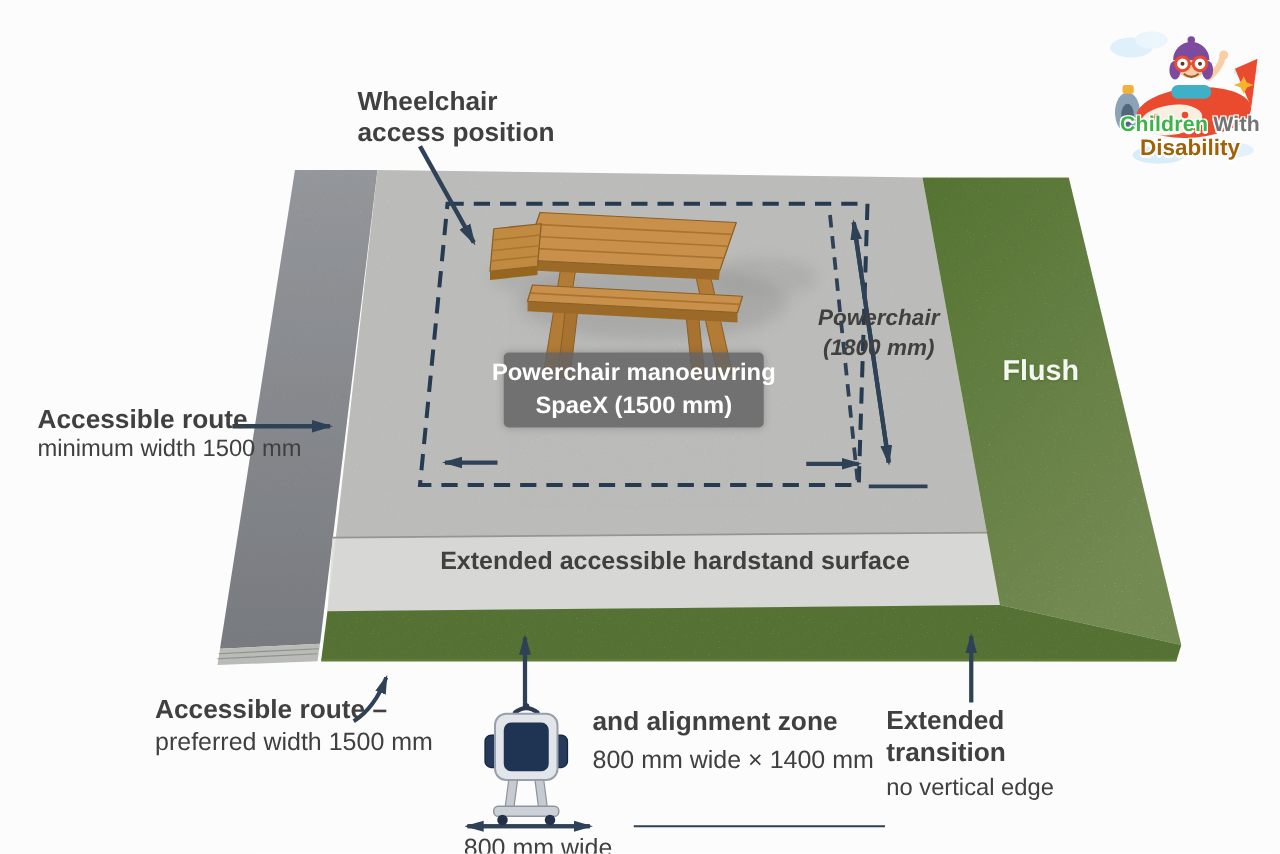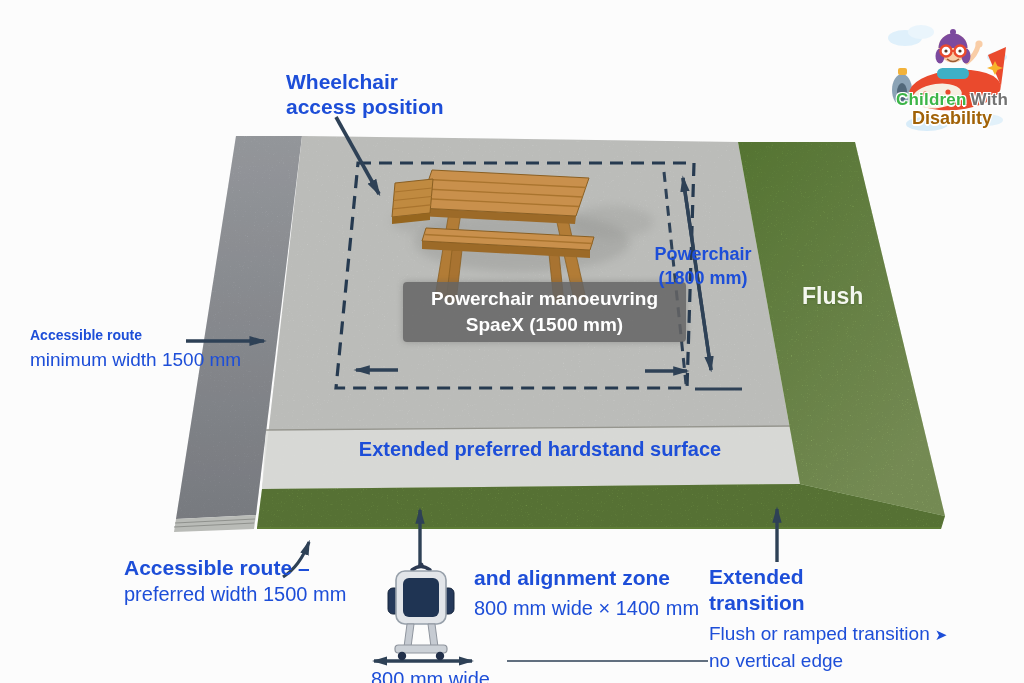--- a/index.html
+++ b/index.html
@@ -1,34 +1,34 @@
 <!DOCTYPE html>
 <html><head>
 <meta charset="utf-8">
 <style>
   html,body{margin:0;padding:0;background:#ffffff;}
   #stage{
     position:relative;width:1024px;height:683px;overflow:hidden;
     background:#fcfcfc;font-family:"Liberation Sans",sans-serif;
   }
   svg.scene{position:absolute;left:0;top:0;}
-  .lbl{position:absolute;color:#1d4ed8;white-space:nowrap;}
+  .lbl{position:absolute;color:#404040;white-space:nowrap;}
   .b{font-weight:700;}
   .lbl .ln{display:block;}
   #wheelchair-access{left:286px;top:69px;font-size:21px;line-height:25px;font-weight:700;}
   #centre-box{
-    left:403px;top:282px;width:283px;height:60px;background:rgba(100,100,100,0.85);
+    left:403px;top:282px;width:208px;height:60px;background:rgba(100,100,100,0.85);
     border-radius:4px;display:flex;flex-direction:column;justify-content:center;align-items:center;
     color:#ffffff;font-weight:700;font-size:19px;line-height:26px;text-align:center;
     box-shadow:0 0 6px rgba(80,80,80,0.35);
   }
-  #right-dim-label{left:618px;top:242px;width:170px;text-align:center;font-weight:700;font-size:18px;line-height:24px;}
+  #right-dim-label{left:618px;top:242px;width:170px;text-align:center;font-weight:700;font-size:18px;line-height:24px;font-style:italic;}
   #grass-label{left:802px;top:283px;color:#f4f7ef;font-weight:700;font-size:23px;text-shadow:0 1px 2px rgba(40,70,20,.35);}
   #route-min{left:30px;top:322px;}
-  #route-min .l1{font-size:14px;line-height:27px;}
+  #route-min .l1{font-size:21px;line-height:27px;}
   #route-min .l2{font-size:19px;line-height:22px;}
   #hardstand{left:330px;top:438px;width:420px;text-align:center;font-weight:700;font-size:20px;}
   #route-pref{left:124px;top:554px;}
   #route-pref .l1{font-size:21px;line-height:28px;}
   #route-pref .l2{font-size:20px;line-height:24px;}
   #approach{left:474px;top:564px;}
   #approach .l1,#approach .l2{font-size:21px;line-height:28px;}
   #approach .l3{font-size:20px;line-height:24px;padding-top:4px;}
   #w800{left:371px;top:668px;font-size:20px;}
   #transition{left:709px;top:564px;}
@@ -196,40 +196,37 @@
     <span class="ln">(1800 mm)</span>
   </div>
 
   <div class="lbl" id="grass-label">Flush</div>
 
   <div class="lbl" id="route-min">
     <span class="ln l1 b">Accessible route</span>
     <span class="ln l2">minimum width 1500 mm</span>
   </div>
 
-  <div class="lbl" id="hardstand">Extended preferred hardstand surface</div>
+  <div class="lbl" id="hardstand">Extended accessible hardstand surface</div>
 
   <div class="lbl" id="route-pref">
     <span class="ln l1 b">Accessible route –</span>
     <span class="ln l2">preferred width 1500 mm</span>
   </div>
 
   <div class="lbl" id="approach">
     <span class="ln l2 b">and alignment zone</span>
     <span class="ln l3">800 mm wide × 1400 mm</span>
   </div>
 
   <div class="lbl" id="w800">800 mm wide</div>
 
   <div class="lbl" id="transition">
     <span class="ln l1 b">Extended</span>
     <span class="ln l2 b">transition</span>
-    <span class="ln l3">
-      <span>Flush or ramped transition</span><span class="glyph">➤</span>
-    </span>
     <span class="ln l4">no vertical edge</span>
   </div>
 
   <div id="logo">
     <svg width="134" height="128" viewBox="0 0 134 128">
       <ellipse cx="20" cy="28" rx="17" ry="8" fill="#dff0fb"></ellipse>
       <ellipse cx="36" cy="22" rx="13" ry="7" fill="#eaf5fc"></ellipse>
       <ellipse cx="112" cy="47" rx="10" ry="5" fill="#d8ecf9"></ellipse>
       <ellipse cx="42" cy="114" rx="21" ry="7" fill="#d8ecf9"></ellipse>
       <ellipse cx="101" cy="110" rx="17" ry="6" fill="#e2f1fa"></ellipse>

